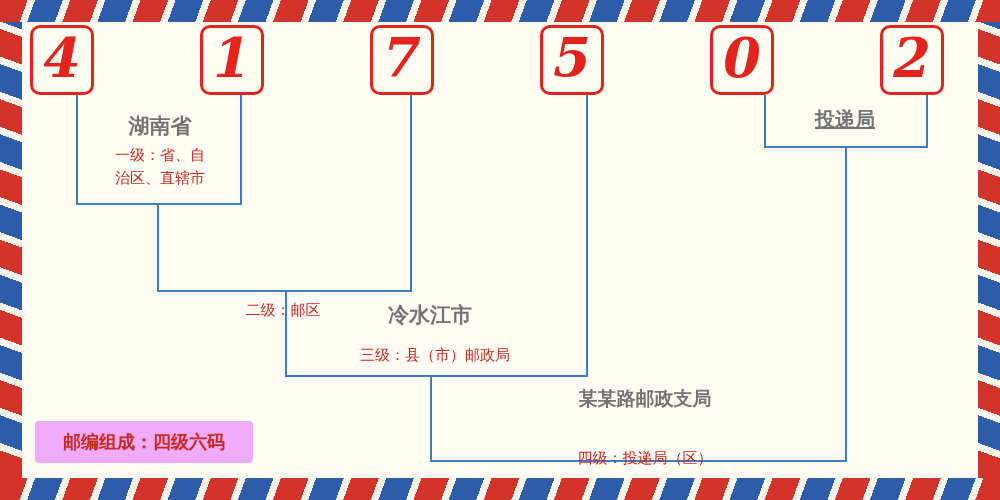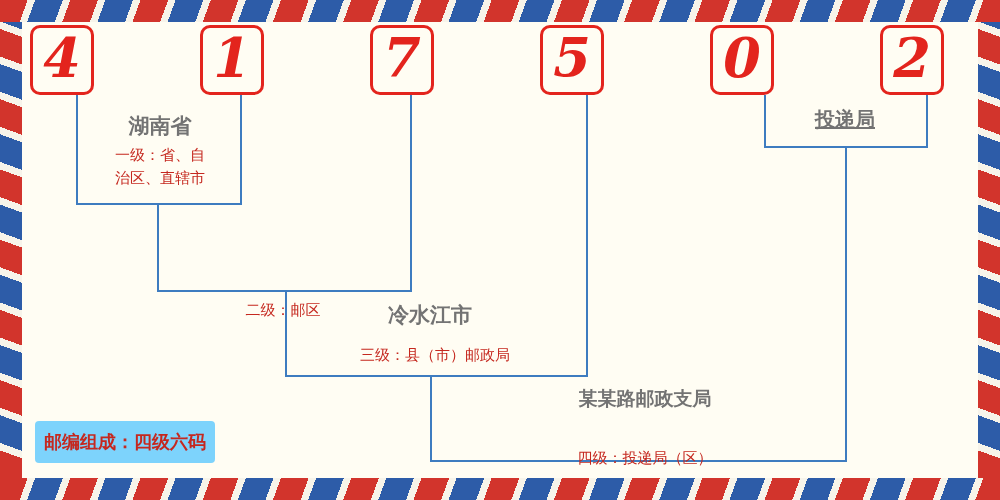--- a/index.html
+++ b/index.html
@@ -44,22 +44,22 @@
   .name {
     position:absolute; color:#737373; font-weight:bold;
     font-size:21px; text-align:center;
   }
   .desc {
     position:absolute; color:#c5281f; font-size:15px;
     text-align:center; line-height:1.55;
   }
   .footer-box {
     position:absolute; left:35px; top:421px;
-    background:#7dd3fc; border-radius:4px;
-    padding:9px 9px;
+    background:#f0abfc; border-radius:4px;
+    padding:9px 28px;
     color:#c5281f; font-weight:bold; font-size:18px;
   }
 </style>
 </head>
 <body>
 
 <div class="canvas">
 
   <div class="stripe-h" style="top:0;"></div>
   <div class="stripe-h" style="bottom:0;"></div>

